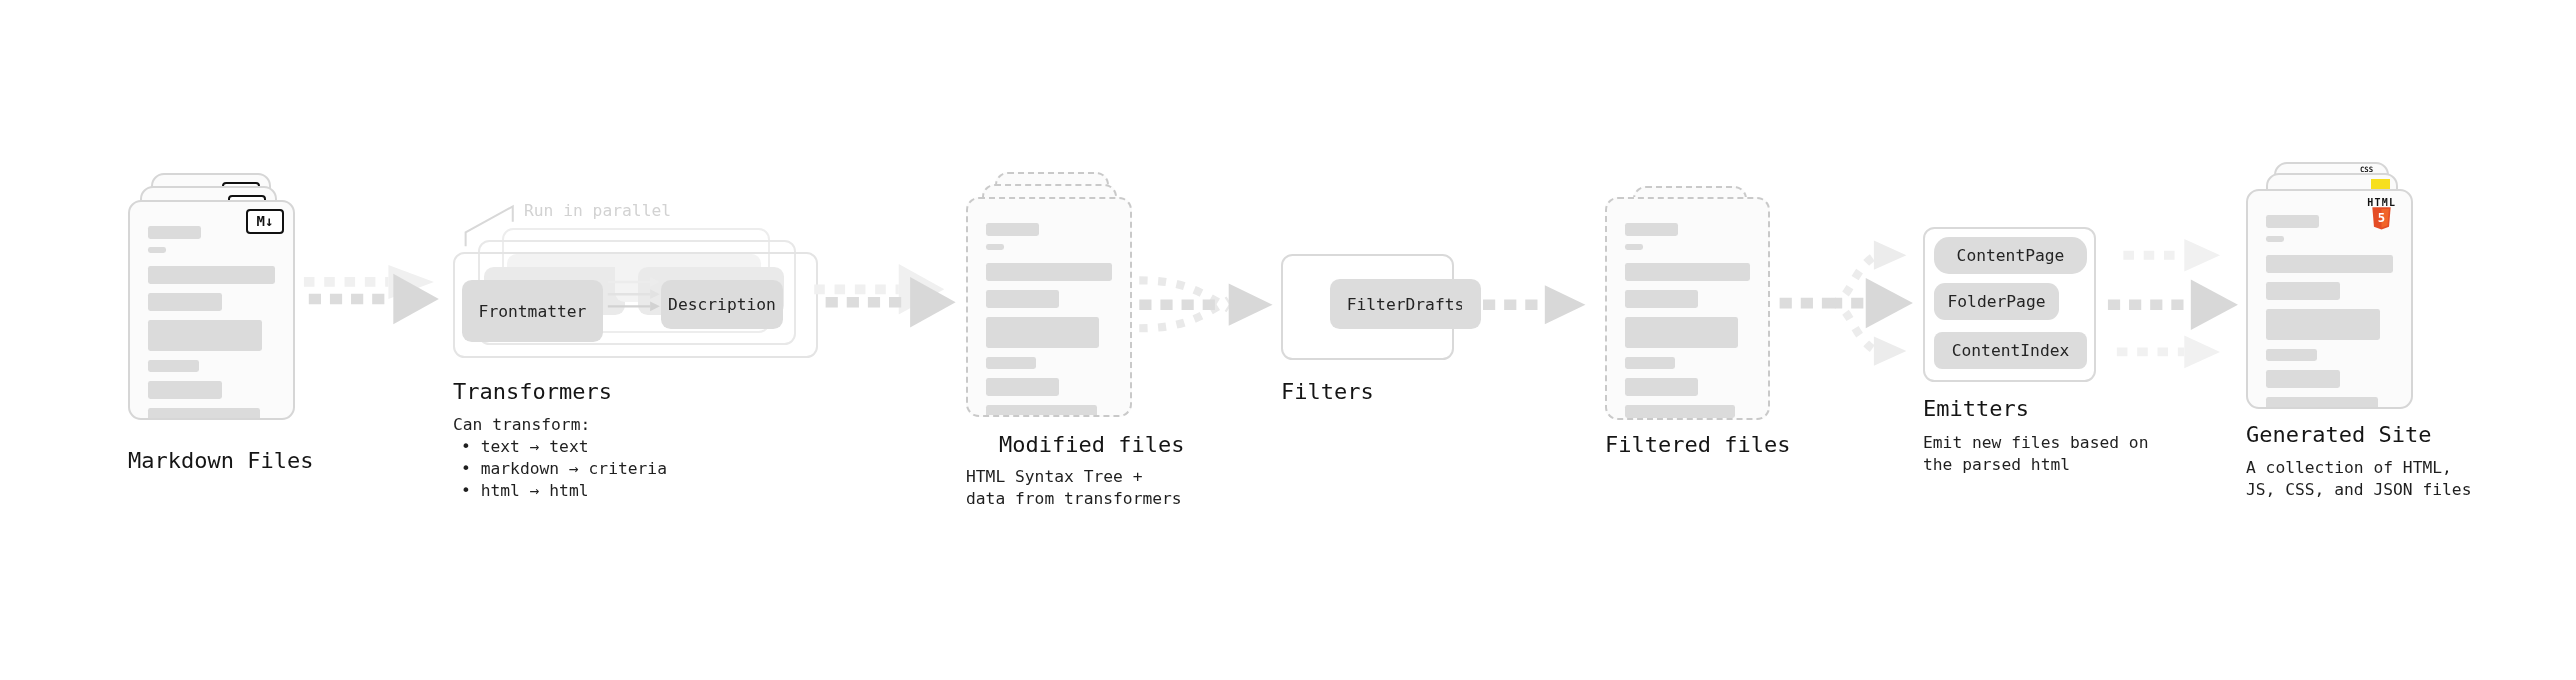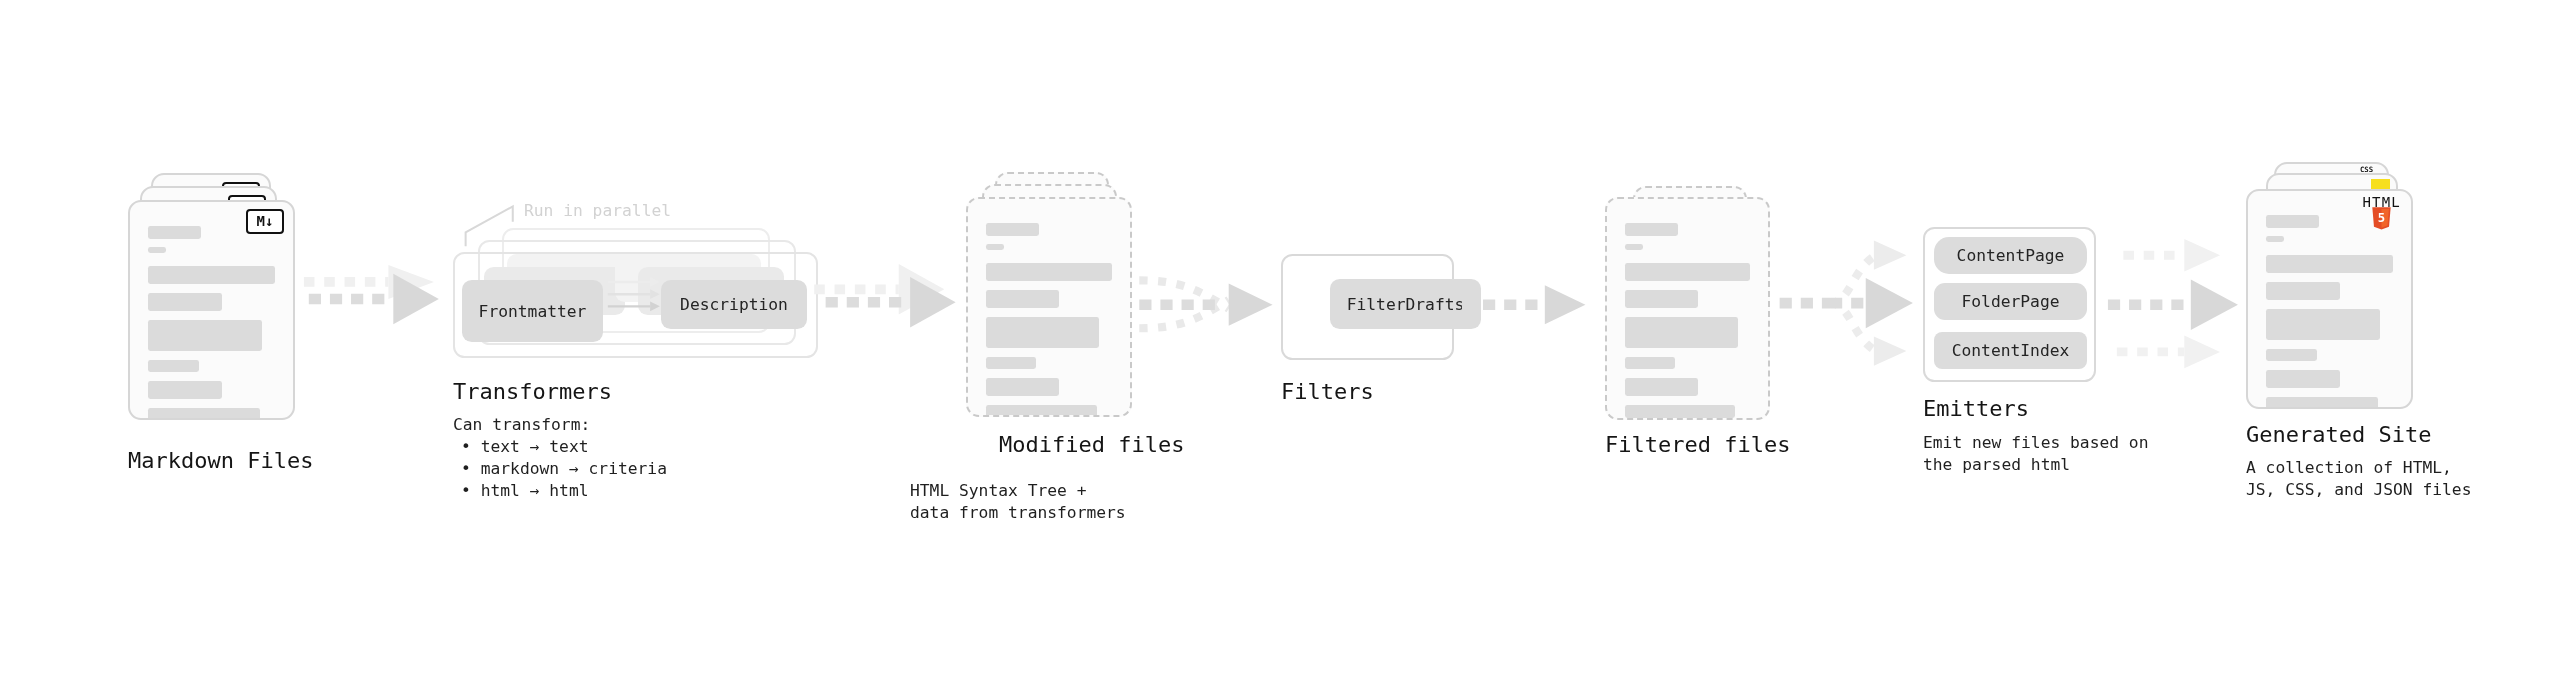--- a/index.html
+++ b/index.html
@@ -21,21 +21,21 @@
   .obox{position:absolute;border:2px solid #e4e4e4;border-radius:11.4px;box-sizing:border-box;}
   .obox.b2{border-color:#e8e8e8;} .obox.b3{border-color:#ededed;}
   .panel{position:absolute;background:#fff;border:2px solid #d9d9d9;border-radius:11.4px;box-sizing:border-box;}
   
   .sec-title{position:absolute;font-size:22px;font-weight:500;color:#151515;white-space:nowrap;}
   .desc{position:absolute;font-size:16.3px;line-height:22px;color:#1f1f1f;white-space:nowrap;}
   .note{position:absolute;font-size:16.3px;color:#d2d2d2;white-space:nowrap;}
   .bullet{padding-left:8.1px;}
   
   .h5wrap{position:absolute;top:6.5px;right:9.8px;width:39px;text-align:center;}
-  .h5label{font-size:14px;font-weight:400;letter-spacing:1.2px;color:#111;line-height:9.8px;}
+  .h5label{font-size:10px;font-weight:700;letter-spacing:1.2px;color:#111;line-height:9.8px;}
   .jsbadge{position:absolute;top:4.1px;right:6.5px;width:18.7px;height:9.8px;background:var(--js-yellow,#f7df1e);}
   .cssbadge{position:absolute;top:1.6px;right:6.5px;width:28px;text-align:center;font-size:7.3px;font-weight:700;color:#111;line-height:7.3px;}
   .cssbar{display:block;height:4.1px;background:var(--css-blue,#2965f1);margin-top:0.8px;border-radius:0.8px;}
   svg.flow{position:absolute;left:0;top:0;pointer-events:none;}
 </style>
 </head>
 <body>
 
 <div class="canvas">
 
@@ -64,21 +64,21 @@
   <div class="obox b3" style="left:502px;top:228px;width:268px;height:105px;"></div>
   <div class="obox b2" style="left:478px;top:240px;width:318px;height:105px;"></div>
   <div class="obox" style="left:453px;top:252px;width:365px;height:106px;"></div>
 
   <div class="ghost g3" style="left:507px;top:254px;width:141px;height:48px;"></div>
   <div class="ghost g2" style="left:484px;top:267px;width:141px;height:48px;"></div>
   <div class="chip" style="left:462px;top:280px;width:141px;height:62px;">Frontmatter</div>
 
   <div class="ghost g3" style="left:615px;top:254px;width:146px;height:48px;"></div>
   <div class="ghost g2" style="left:638px;top:267px;width:146px;height:48px;"></div>
-  <div class="chip" style="left:661px;top:280px;width:146px;height:49px;">Description</div>
+  <div class="chip" style="left:661px;top:280px;width:122px;height:49px;">Description</div>
 
   <div class="sec-title" style="left:453px;top:379px;">Transformers</div>
   <div class="desc" style="left:453px;top:414px;">
     <div>Can transform:</div>
     <div class="bullet">• text → text</div>
     <div class="bullet">• markdown → criteria</div>
     <div class="bullet">• html → html</div>
   </div>
 
   <div class="doc dashed" style="left:995px;top:172px;width:114px;height:81px;"></div>
@@ -89,21 +89,21 @@
         <div class="bar" style="width: 14%; height: 6.5px; margin-bottom: 13px;"></div>
         <div class="bar" style="width: 100%; height: 18px; margin-bottom: 9px;"></div>
         <div class="bar" style="width: 58%; height: 18px; margin-bottom: 9px;"></div>
         <div class="bar" style="width: 90%; height: 31px; margin-bottom: 9px;"></div>
         <div class="bar" style="width: 40%; height: 12.2px; margin-bottom: 9px;"></div>
         <div class="bar" style="width: 58%; height: 18px; margin-bottom: 9px;"></div>
         <div class="bar" style="width: 88%; height: 13px; margin-bottom: 0px;"></div>
       </div>
   </div>
   <div class="sec-title" style="left:999px;top:432px;">Modified files</div>
-  <div class="desc" style="left:910px;top:466px;margin-top:14px;">
+  <div class="desc" style="left:966px;top:466px;">
     <div>HTML Syntax Tree +</div>
     <div>data from transformers</div>
   </div>
 
   <div class="panel" style="left:1281px;top:254px;width:173px;height:106px;"></div>
   <div class="chip" style="left:1293px;top:279px;width:151px;height:50px;margin-left:37px;">FilterDrafts</div>
   <div class="sec-title" style="left:1281px;top:379px;">Filters</div>
 
   <div class="doc dashed" style="left:1633px;top:186px;width:114px;height:81px;"></div>
   <div class="doc dashed" style="left:1605px;top:197px;width:165px;height:223px;">
@@ -115,21 +115,21 @@
         <div class="bar" style="width: 90%; height: 31px; margin-bottom: 9px;"></div>
         <div class="bar" style="width: 40%; height: 12.2px; margin-bottom: 9px;"></div>
         <div class="bar" style="width: 58%; height: 18px; margin-bottom: 9px;"></div>
         <div class="bar" style="width: 88%; height: 13px; margin-bottom: 0px;"></div>
       </div>
   </div>
   <div class="sec-title" style="left:1605px;top:432px;">Filtered files</div>
 
   <div class="panel" style="left:1923px;top:227px;width:173px;height:155px;"></div>
   <div class="chip" style="left:1934px;top:237px;width:153px;height:37px;border-radius:15px;">ContentPage</div>
-  <div class="chip" style="left:1934px;top:283px;width:153px;height:37px;border-radius:11px;">FolderPage</div>
+  <div class="chip" style="left:1934px;top:283px;width:125px;height:37px;border-radius:11px;">FolderPage</div>
   <div class="chip" style="left:1934px;top:332px;width:153px;height:37px;border-radius:8.1px;">ContentIndex</div>
   <div class="sec-title" style="left:1923px;top:396px;">Emitters</div>
   <div class="desc" style="left:1923px;top:432px;">
     <div>Emit new files based on</div>
     <div>the parsed html</div>
   </div>
 
   <div class="doc" style="left:2274px;top:162px;width:115px;height:81px;">
     <div class="cssbadge"><span>CSS</span><i class="cssbar"></i></div>
   </div>

